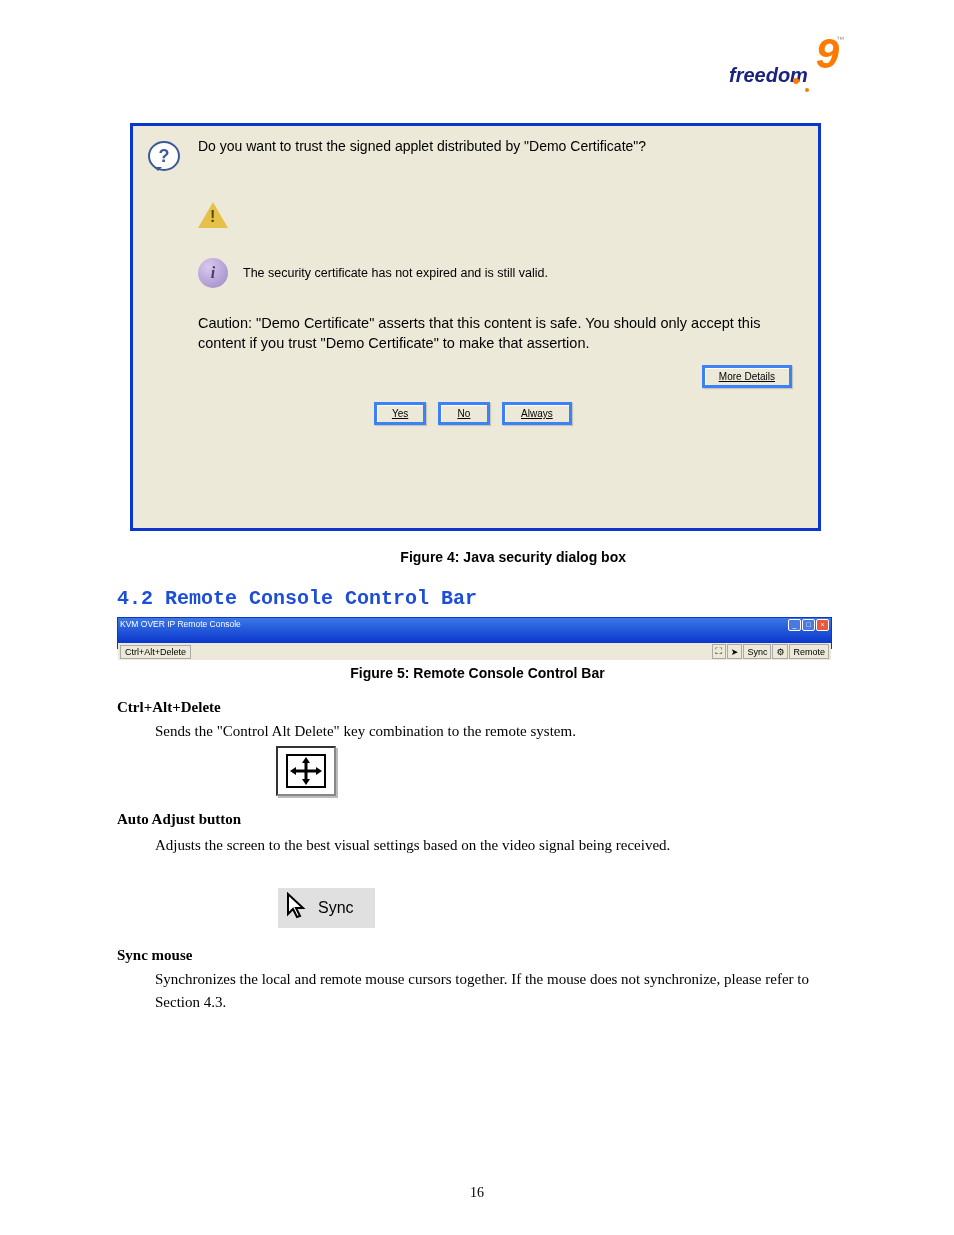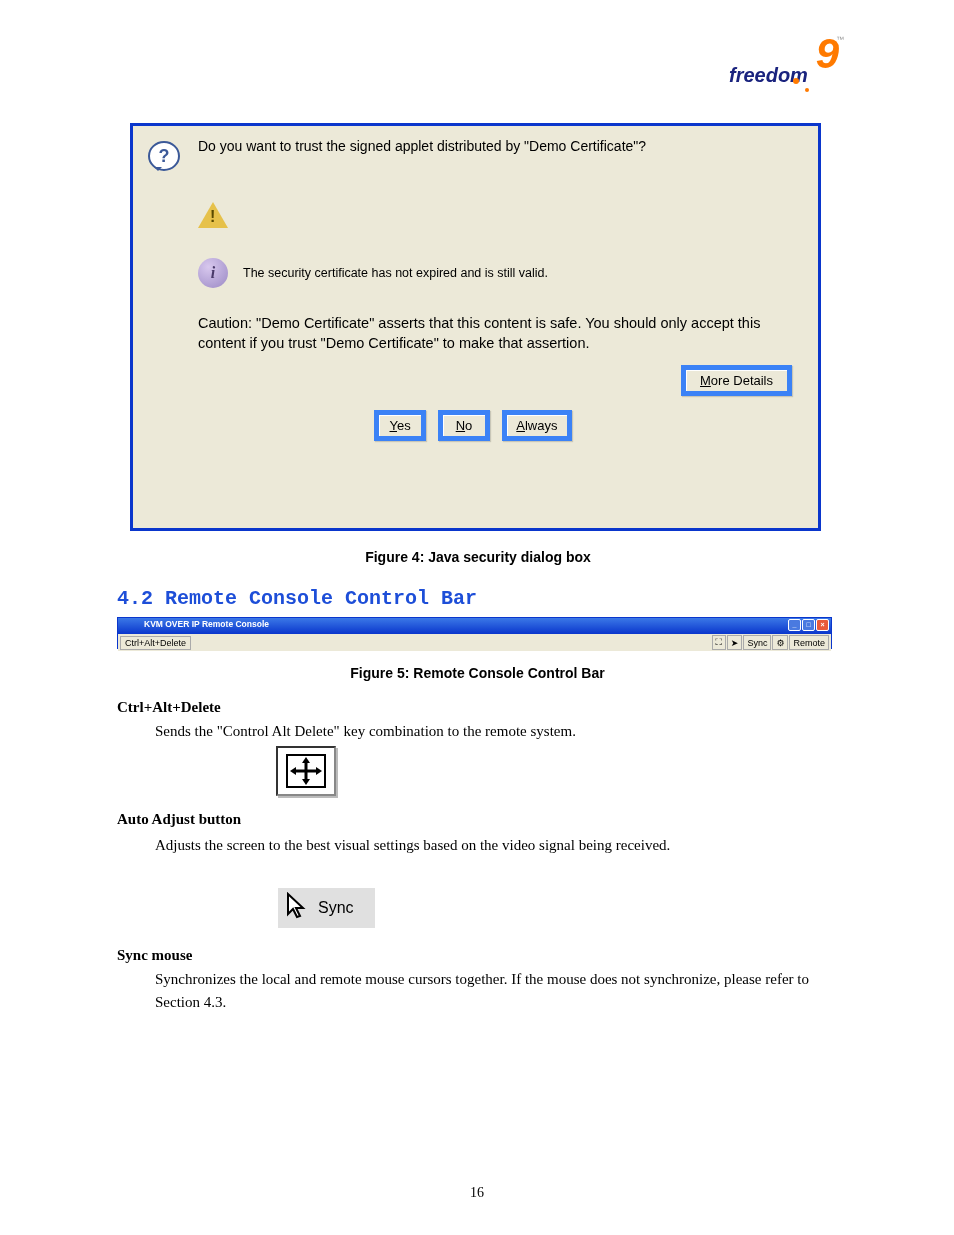--- a/index.html
+++ b/index.html
@@ -113,23 +113,23 @@
   .warn-ex { position: absolute; top: 8px; left: 12px; font-weight: bold; color: #5a4a00; font-size: 16px; }
   .info-icon {
     width: 30px; height: 30px; margin-right: 15px;
     background: radial-gradient(circle at 35% 30%, #d8c8ee, #9a88c4);
     border-radius: 50%; display: flex; align-items: center; justify-content: center;
     font-family: Georgia, serif; font-style: italic; font-weight: bold; color: #4a3a6a; font-size: 16px;
   }
   .caution { margin-left: 50px; margin-top: 26px; font-size: 14.5px; line-height: 1.35; max-width: 590px; }
   .more-row { text-align: right; margin-top: 12px; padding-right: 6px; }
   .btn {
-    background: #ece9d8; border: 5px solid #3b82f6; padding: 3px 14px; font-size: 13px;
+    background: #ece9d8; border: 3px solid #3b82f6; padding: 3px 14px; font-size: 10px;
     box-shadow: inset 1px 1px 0 #fff, 1px 1px 1px rgba(0,0,0,0.15);
-    cursor: pointer; font-family: Tahoma, sans-serif;
+    cursor: pointer; font-family: Tahoma, sans-serif; text-decoration: underline;
   }
   .btn-row { text-align: center; margin-top: 14px; }
   .btn-row .btn { margin: 0 4px; padding: 3px 8px; }
   .btn-yes { width: 52px; }
   .btn-no { width: 52px; }
   .btn-always { width: 70px; }
   .underline-first::first-letter { text-decoration: underline; }
   .mdet::first-letter { text-decoration: underline; }
 
   
@@ -160,26 +160,26 @@
   .kvm {
     position: absolute;
     top: 617px;
     left: 117px;
     width: 715px;
     height: 32px;
     border: 1px solid #0a36cc;
     box-sizing: border-box;
   }
   .kvm-title {
-    height: 16px;
+    height: 25px;
     background: linear-gradient(to bottom, #3b78e7, #0a36cc);
     color: #fff;
     font-size: 8.5px;
-    font-weight: bold;
-    padding-left: 26px;
+    font-weight: normal;
+    padding-left: 2px;
     line-height: 13px;
     position: relative;
   }
   .kvm-winbtns { position: absolute; right: 2px; top: 1px; display: flex; gap: 1px; }
   .kvm-wb { width: 11px; height: 10px; background: #4a7ae0; border: 1px solid #fff; border-radius: 2px; font-size: 7px; color: #fff; text-align: center; line-height: 9px; }
   .kvm-wb.red { background: #e85a3a; }
   .kvm-tool {
     height: 17px; background: #ece9d8; display: flex; align-items: center;
     font-size: 9px; justify-content: space-between; padding: 0 2px;
   }
@@ -261,21 +261,21 @@
       <button class="btn mdet">More Details</button>
     </div>
     <div class="btn-row">
       <button class="btn btn-yes underline-first">Yes</button>
       <button class="btn btn-no underline-first">No</button>
       <button class="btn btn-always underline-first">Always</button>
     </div>
   </div>
 </div>
 
-<div class="fig-cap" style="top:549px; left:330px; width:296px;">Figure 4: Java security dialog box</div>
+<div class="fig-cap" style="top:549px; left:330px; width:296px;text-align:right;">Figure 4: Java security dialog box</div>
 
 <div class="section-head" style="top:587px; left:117px;">4.2  Remote Console Control Bar</div>
 
 <div class="kvm">
   <div class="kvm-title">
     <span>KVM OVER IP Remote Console</span>
     <div class="kvm-winbtns">
       <div class="kvm-wb">_</div>
       <div class="kvm-wb">□</div>
       <div class="kvm-wb red">×</div>

